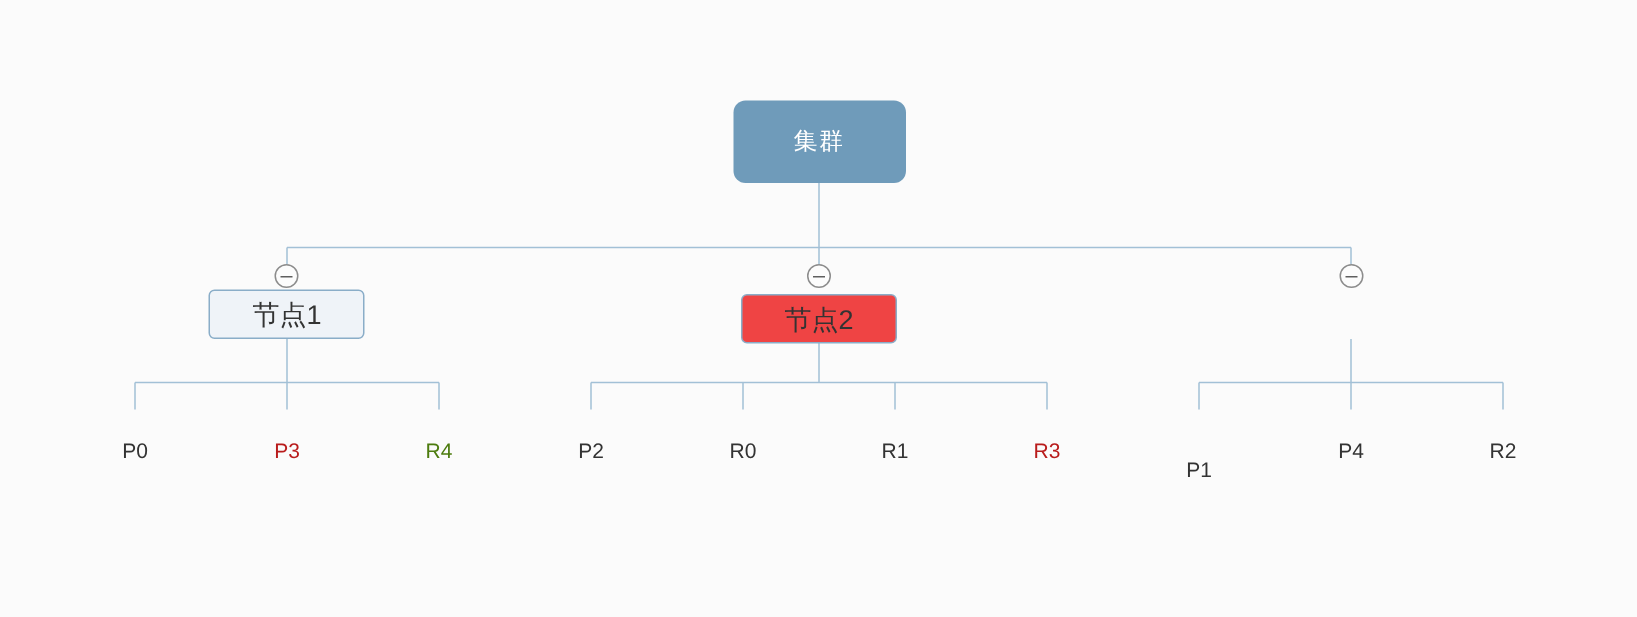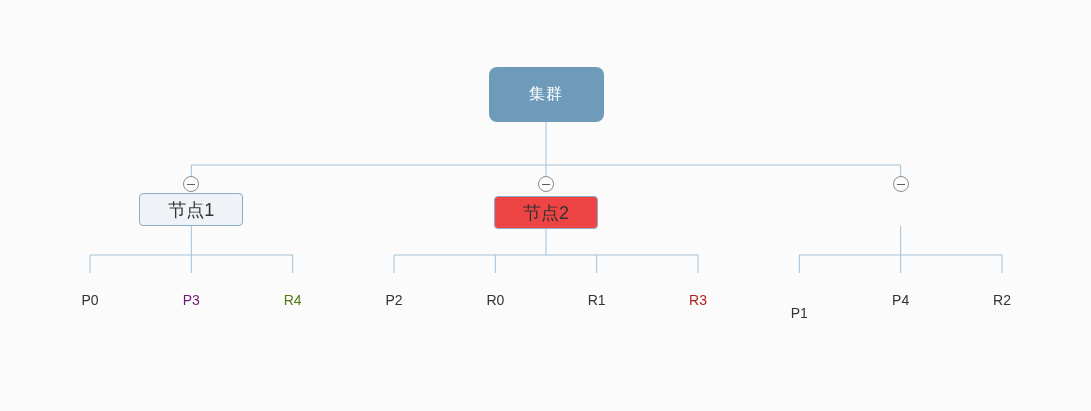--- a/index.html
+++ b/index.html
@@ -94,21 +94,21 @@
       <path d="M 799.3333333333333 255 V 273" fill="none" stroke="#a2c0d6" stroke-width="1"></path>
       <path d="M 900.6666666666666 255 V 273" fill="none" stroke="#a2c0d6" stroke-width="1"></path>
       <path d="M 1002 255 V 273" fill="none" stroke="#a2c0d6" stroke-width="1"></path>
     </svg>
 <div class="root-node" style="left: 488.5px; top: 67px; width: 115px; height: 55px; background: rgb(111, 155, 186); color: rgb(255, 255, 255);">集群</div>
     <div class="collapse-btn" style="left: 183.333px; top: 176px; width: 16px; height: 16px; background: rgb(252, 252, 252); border: 1.5px solid rgb(140, 140, 140);">
       <span class="minus" style="border-top-color: rgb(95, 95, 95);"></span>
     </div>
     <div class="tree-node" style="left: 139.333px; top: 193px; width: 104px; height: 33px; background: rgb(239, 243, 248); border-color: rgb(138, 173, 200); color: rgb(51, 51, 51);">节点1</div>
     <div class="leaf-label" style="left: 90px; top: 280px; color: rgb(51, 51, 51);">P0</div>
-    <div class="leaf-label" style="left: 191.333px; top: 280px; color: #701a75;">P3</div>
+    <div class="leaf-label" style="left: 191.333px; top: 280px; color: #b91c1c;">P3</div>
     <div class="leaf-label" style="left: 292.667px; top: 280px; color: #4d7c0f;">R4</div>
     <div class="collapse-btn" style="left: 538px; top: 176px; width: 16px; height: 16px; background: rgb(252, 252, 252); border: 1.5px solid rgb(140, 140, 140);">
       <span class="minus" style="border-top-color: rgb(95, 95, 95);"></span>
     </div>
     <div class="tree-node" style="left: 494px; top: 196px; width: 104px; height: 33px; background: #ef4444; border-color: rgb(138, 173, 200); color: rgb(51, 51, 51);">节点2</div>
     <div class="leaf-label" style="left: 394px; top: 280px; color: rgb(51, 51, 51);">P2</div>
     <div class="leaf-label" style="left: 495.333px; top: 280px; color: rgb(51, 51, 51);">R0</div>
     <div class="leaf-label" style="left: 596.667px; top: 280px; color: rgb(51, 51, 51);">R1</div>
     <div class="leaf-label" style="left: 698px; top: 280px; color: #b91c1c;">R3</div>
     <div class="collapse-btn" style="left: 892.667px; top: 176px; width: 16px; height: 16px; background: rgb(252, 252, 252); border: 1.5px solid rgb(140, 140, 140);">

